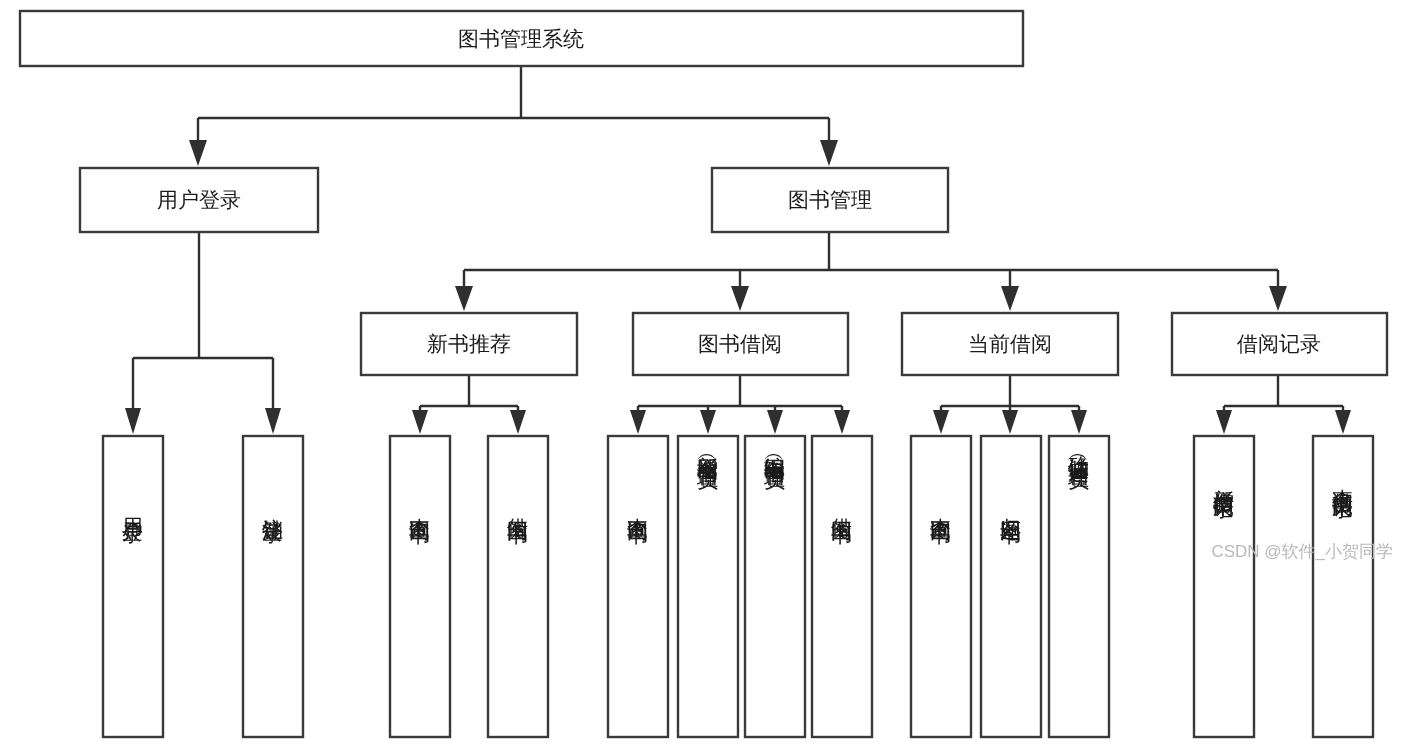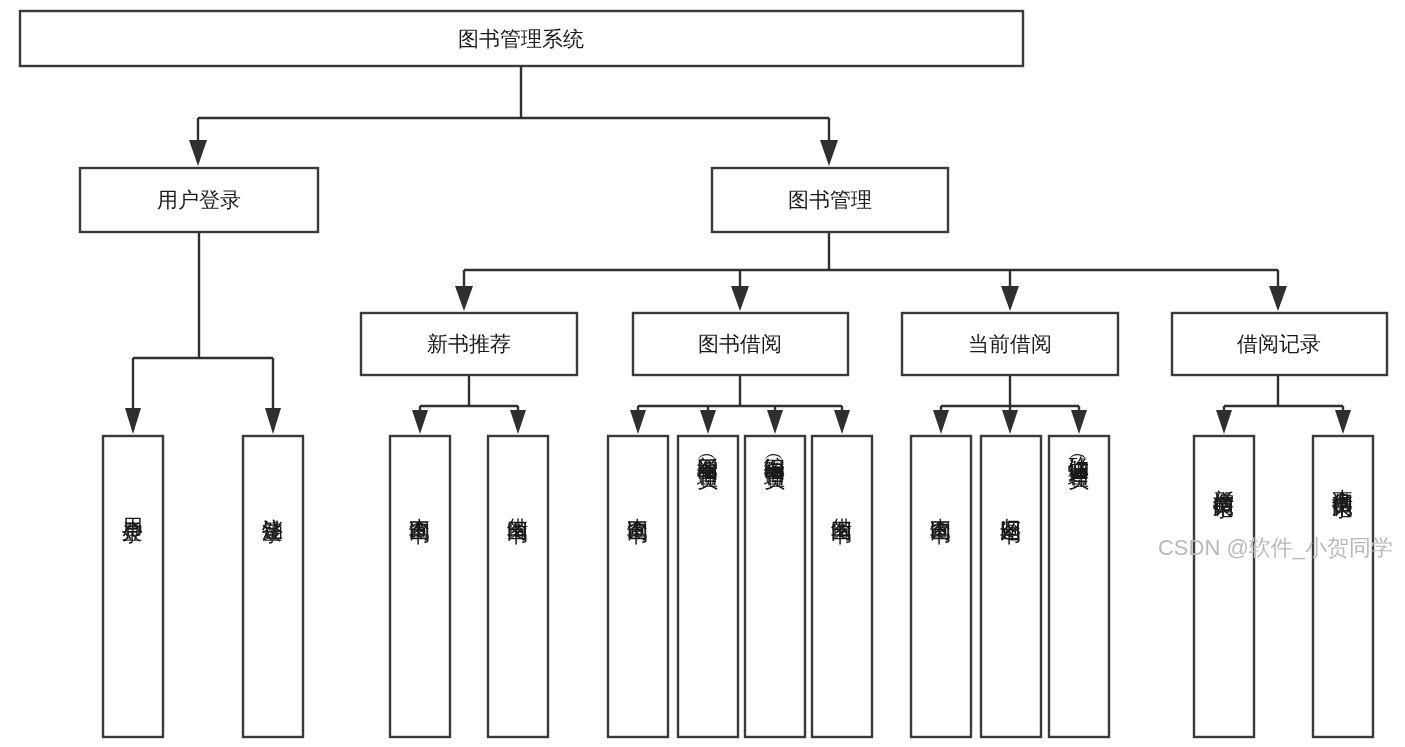--- a/index.html
+++ b/index.html
@@ -55,21 +55,21 @@
     fill: #1a1a1a;
     text-anchor: middle;
     writing-mode: vertical-rl;
     letter-spacing: 2px;
   }
   .watermark {
     position: absolute;
     right: 12px;
     bottom: 4px;
     font-family: "Liberation Sans", "DejaVu Sans", sans-serif;
-    font-size: 22px;
+    font-size: 17px;
     color: #b9b9b9;
     white-space: nowrap;
     pointer-events: none;
   }
 </style>
 </head>
 <body>
 
 <div id="diagram-root">
 

